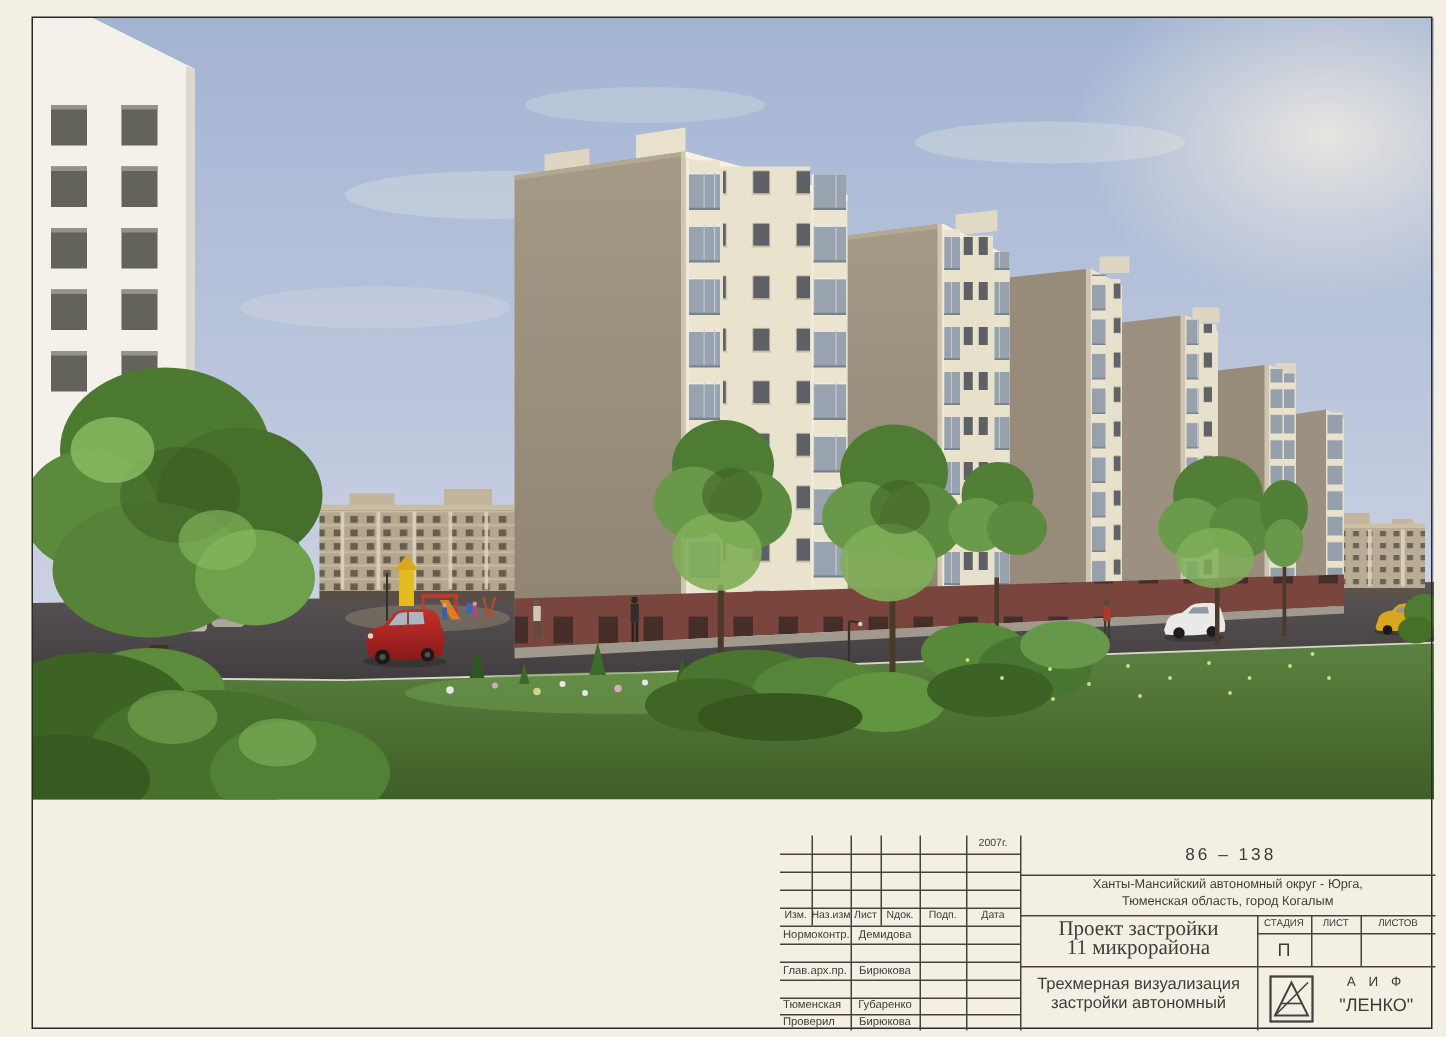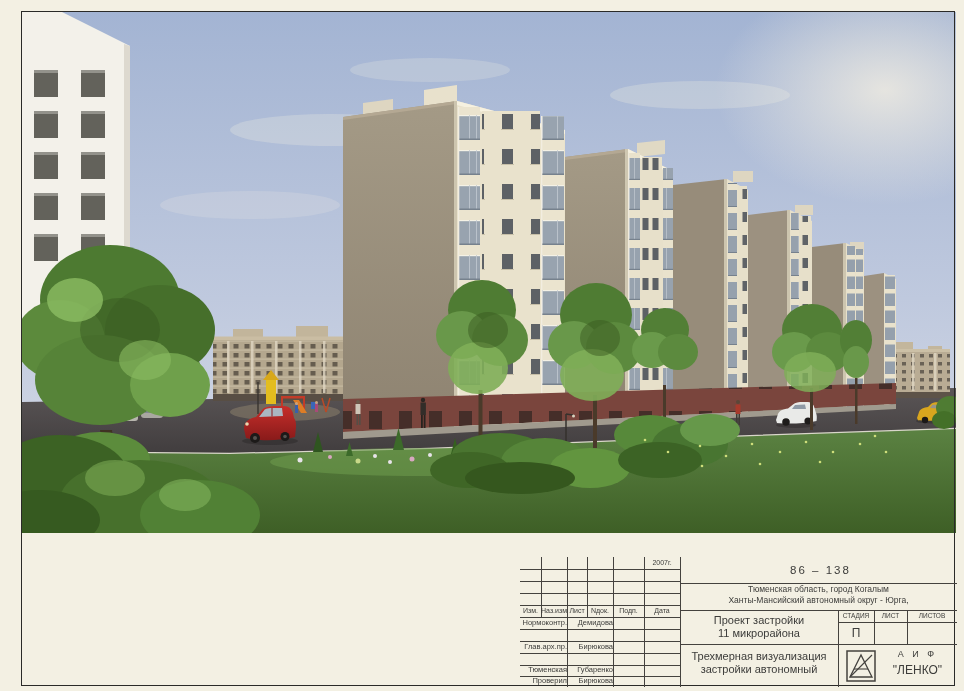--- a/index.html
+++ b/index.html
@@ -6,23 +6,23 @@
   body{font-family:"Liberation Sans", sans-serif;}
   .page{position:relative;width:964px;height:691px;background:#f3f0e3;overflow:hidden;}
   .frame{position:absolute;left:21px;top:11px;width:934px;height:675px;border:1.5px solid #2a2a28;box-sizing:border-box;}
   .scene{position:absolute;left:22px;top:12px;}
   
   .tb{position:absolute;left:520px;top:557px;width:437px;height:130px;color:#3c3c3a;}
   .ln{position:absolute;background:#44423e;}
   .cell{position:absolute;overflow:hidden;white-space:nowrap;}
   .ctr{text-align:center;}
   .f7{font-size:7px;line-height:12px;}
-  .f75{font-size:7.5px;line-height:12px;text-align:right;}
+  .f75{font-size:7.5px;line-height:12px;}
   .f85{font-size:8.5px;line-height:11px;}
-  .f95{font-size:11px;line-height:12.5px;}
+  .f95{font-size:14px;line-height:12.5px;font-family:Liberation Serif, serif;}
   .f10{font-size:11px;line-height:13px;}
   .f11{font-size:11.5px;line-height:26px;letter-spacing:2px;}
   .f12{font-size:12px;line-height:20px;}
   .wm{position:absolute;left:691px;top:659px;z-index:9;font-weight:bold;font-size:25px;letter-spacing:.5px;
       color:#2e9427;-webkit-text-stroke:1.4px #073007;
       text-shadow:2px 2px 0 #0a3a08,3px 3px 3px rgba(0,0,0,.45);}
 </style>
 </head>
 <body>
 
@@ -453,22 +453,22 @@
     <div class="ln" style="left:160px;top:53px;width:277px;height:1px"></div>
     <div class="ln" style="left:160px;top:87px;width:277px;height:1px"></div>
     <div class="ln" style="left:318px;top:53px;width:1px;height:77px"></div>
     <div class="ln" style="left:354px;top:53px;width:1px;height:34px"></div>
     <div class="ln" style="left:387px;top:53px;width:1px;height:34px"></div>
     <div class="ln" style="left:318px;top:65px;width:119px;height:1px"></div>
 
     <span class="cell ctr f7" style="left:124px;top:0;width:36px;height:12px">2007г.</span>
     <span class="cell ctr f11" style="left:162px;top:0;width:277px;height:26px">86 – 138</span>
     <div class="cell ctr f85" style="left:160px;top:27px;width:277px;height:26px;white-space:normal">
+      <div>Ханты-Мансийский автономный округ - Юрга,</div>
       <div>Тюменская область,  город Когалым</div>
-      <div>Ханты-Мансийский автономный округ - Юрга,</div>
     </div>
     <span class="cell ctr f7" style="left:0;top:48px;width:21px;height:12px">Изм.</span>
     <span class="cell ctr f7" style="left:21px;top:48px;width:26px;height:12px">Наз.изм</span>
     <span class="cell ctr f7" style="left:47px;top:48px;width:20px;height:12px">Лист</span>
     <span class="cell ctr f7" style="left:67px;top:48px;width:26px;height:12px">Nдок.</span>
     <span class="cell ctr f7" style="left:93px;top:48px;width:31px;height:12px">Подп.</span>
     <span class="cell ctr f7" style="left:124px;top:48px;width:36px;height:12px">Дата</span>
 
     <span class="cell f75" style="left:2px;top:60px;width:45px;height:12px">Нормоконтр.</span>
     <span class="cell ctr f75" style="left:47px;top:60px;width:46px;height:12px">Демидова</span>

